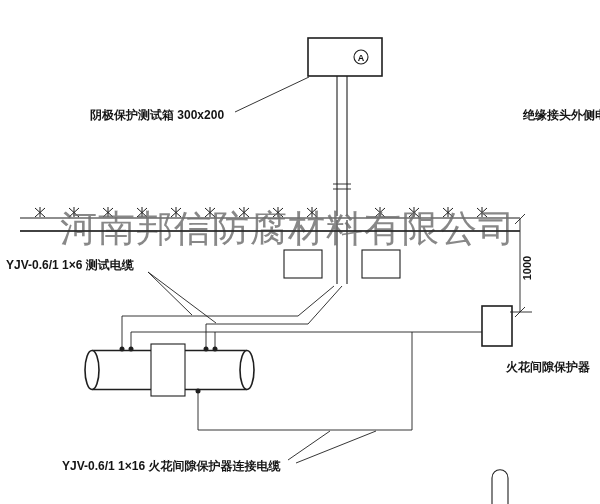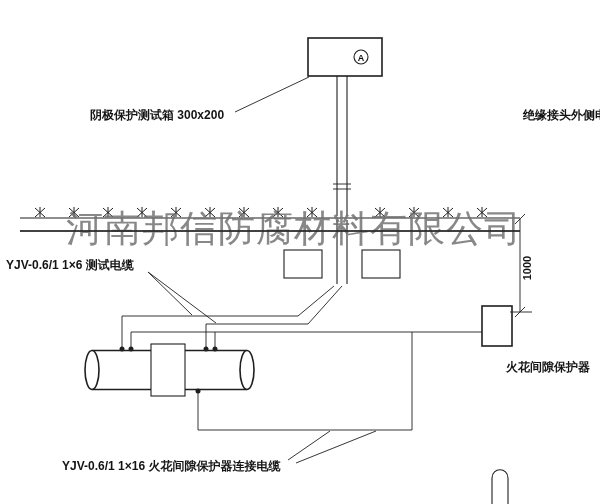--- a/index.html
+++ b/index.html
@@ -9,21 +9,21 @@
   }
   svg{position:absolute;left:0;top:0;z-index:1;}
   svg text{fill:#141414;font-family:"Liberation Sans",sans-serif;font-weight:600;}
   .ln{stroke:#1f1f1f;stroke-width:1.1;fill:none;}
   .thick{stroke-width:1.6;}
   .thin{stroke-width:0.9;}
   .dot{fill:#1f1f1f;stroke:none;}
   .whitefill{fill:#ffffff;}
   .watermark{
     position:absolute;left:60px;top:207px;width:462px;height:46px;
-    text-align:right;font-size:37px;line-height:44px;font-weight:500;
+    text-align:left;font-size:37px;line-height:44px;font-weight:500;
     color:rgba(110,110,110,0.82);white-space:nowrap;letter-spacing:1px;
     z-index:5;pointer-events:none;
   }
   .strike-line{
     position:absolute;left:20px;top:230px;width:500px;height:2px;
     background:rgba(45,45,45,0.9);z-index:6;pointer-events:none;
   }
 </style>
 </head>
 <body>

